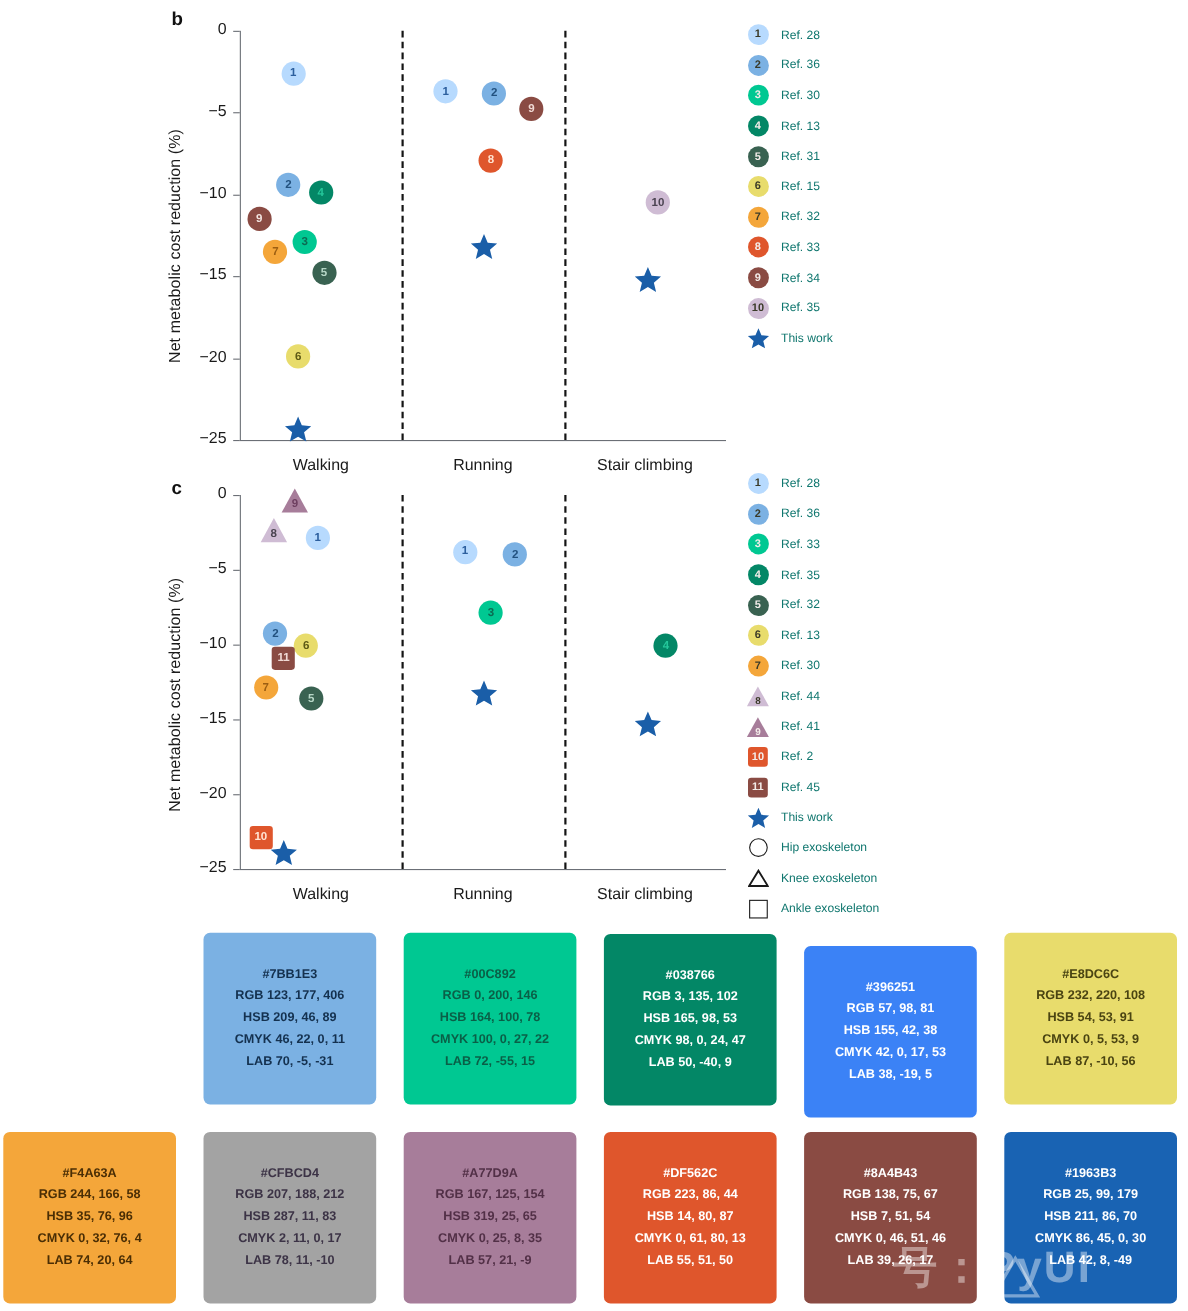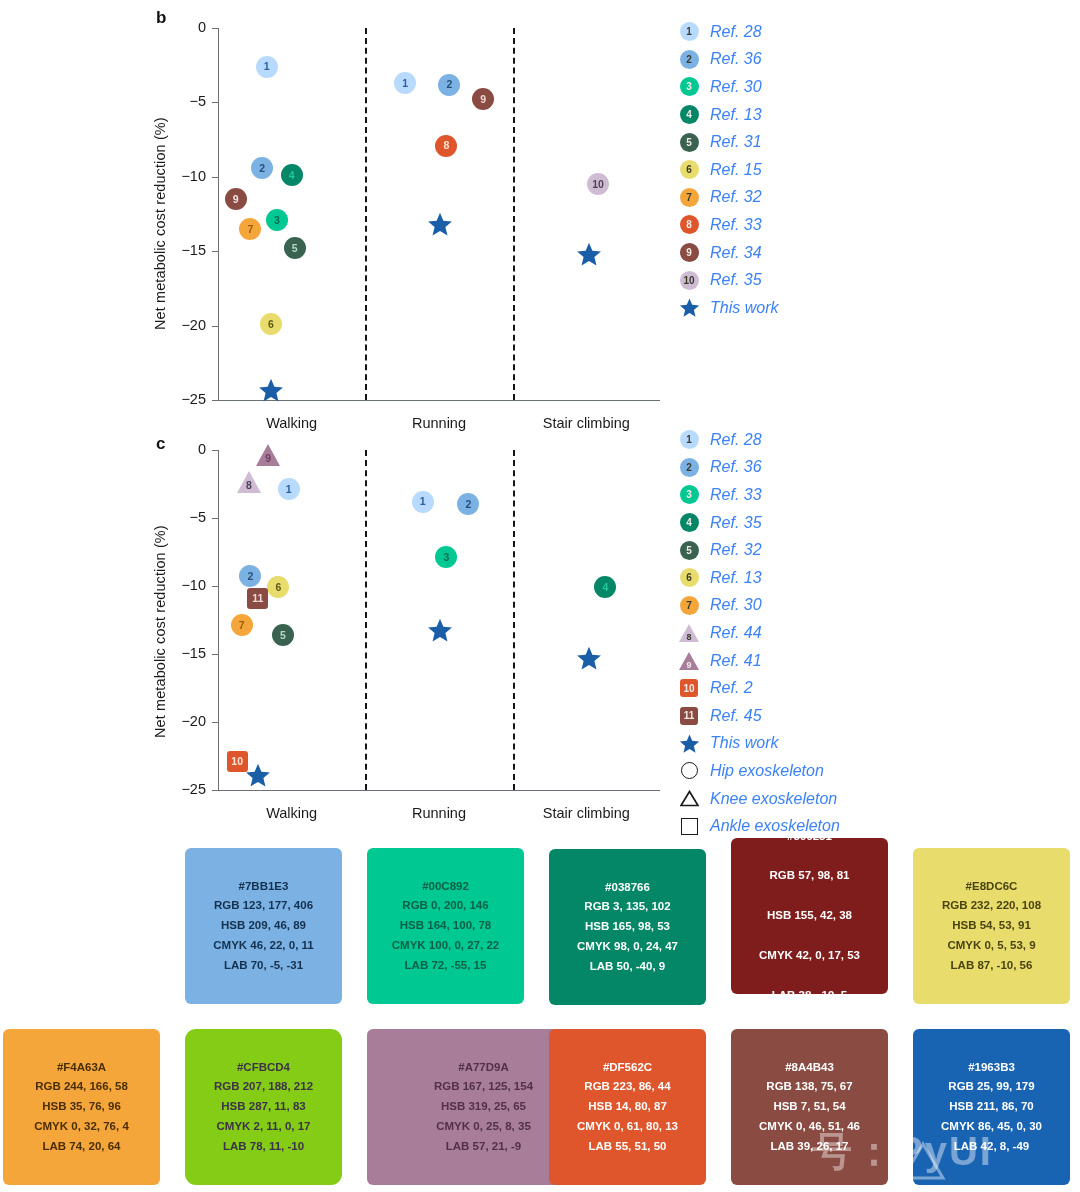--- a/index.html
+++ b/index.html
@@ -61,21 +61,21 @@
   
   .legend{position:absolute;}
   .legend-row{
     display:flex;align-items:center;height:27.6px;
   }
   .legend-sym{
     width:26px;height:22px;position:relative;display:flex;
     align-items:center;justify-content:center;flex:0 0 26px;
   }
   .legend-txt{
-    font-size:16px;color:#3b82f6;margin-left:8px;white-space:nowrap;font-style:italic;
+    font-size:11px;color:#0f766e;margin-left:8px;white-space:nowrap;
   }
   .legend-dot{
     width:19px;height:19px;border-radius:50%;display:flex;
     align-items:center;justify-content:center;font-size:10px;font-weight:600;
     box-sizing:border-box;
   }
   .legend-sq{
     width:18px;height:18px;border-radius:3px;display:flex;
     align-items:center;justify-content:center;font-size:10px;font-weight:600;
     box-sizing:border-box;
@@ -311,49 +311,49 @@
         <div>CMYK 100, 0, 27, 22</div>
         <div>LAB 72, -55, 15</div>
       </div>
       <div class="swatch" style="left: 549px; top: 11px; background: rgb(3, 135, 102); color: rgb(255, 255, 255);">
         <div>#038766</div>
         <div>RGB 3, 135, 102</div>
         <div>HSB 165, 98, 53</div>
         <div>CMYK 98, 0, 24, 47</div>
         <div>LAB 50, -40, 9</div>
       </div>
-      <div class="swatch" style="left: 731px; top: 0; background: #7f1d1d; color: rgb(255, 255, 255); gap: 20px;">
+      <div class="swatch" style="left: 731px; top: 22px; background: #3b82f6; color: rgb(255, 255, 255);">
         <div>#396251</div>
         <div>RGB 57, 98, 81</div>
         <div>HSB 155, 42, 38</div>
         <div>CMYK 42, 0, 17, 53</div>
         <div>LAB 38, -19, 5</div>
       </div>
       <div class="swatch" style="left: 913px; top: 10px; background: rgb(232, 220, 108); color: rgb(74, 68, 18);">
         <div>#E8DC6C</div>
         <div>RGB 232, 220, 108</div>
         <div>HSB 54, 53, 91</div>
         <div>CMYK 0, 5, 53, 9</div>
         <div>LAB 87, -10, 56</div>
       </div>
       <div class="swatch" style="left: 3px; top: 191px; background: rgb(244, 166, 58); color: rgb(74, 46, 5);">
         <div>#F4A63A</div>
         <div>RGB 244, 166, 58</div>
         <div>HSB 35, 76, 96</div>
         <div>CMYK 0, 32, 76, 4</div>
         <div>LAB 74, 20, 64</div>
       </div>
-      <div class="swatch" style="left: 185px; top: 191px; background: #84cc16; color: rgb(60, 51, 70); border-radius: 11px;">
+      <div class="swatch" style="left: 185px; top: 191px; background: #a3a3a3; color: rgb(60, 51, 70);">
         <div>#CFBCD4</div>
         <div>RGB 207, 188, 212</div>
         <div>HSB 287, 11, 83</div>
         <div>CMYK 2, 11, 0, 17</div>
         <div>LAB 78, 11, -10</div>
       </div>
-      <div class="swatch" style="left: 367px; top: 191px; background: rgb(167, 125, 154); color: rgb(82, 48, 71); padding-left: 38px;">
+      <div class="swatch" style="left: 367px; top: 191px; background: rgb(167, 125, 154); color: rgb(82, 48, 71);">
         <div>#A77D9A</div>
         <div>RGB 167, 125, 154</div>
         <div>HSB 319, 25, 65</div>
         <div>CMYK 0, 25, 8, 35</div>
         <div>LAB 57, 21, -9</div>
       </div>
       <div class="swatch" style="left: 549px; top: 191px; background: rgb(223, 86, 44); color: rgb(255, 255, 255);">
         <div>#DF562C</div>
         <div>RGB 223, 86, 44</div>
         <div>HSB 14, 80, 87</div>

